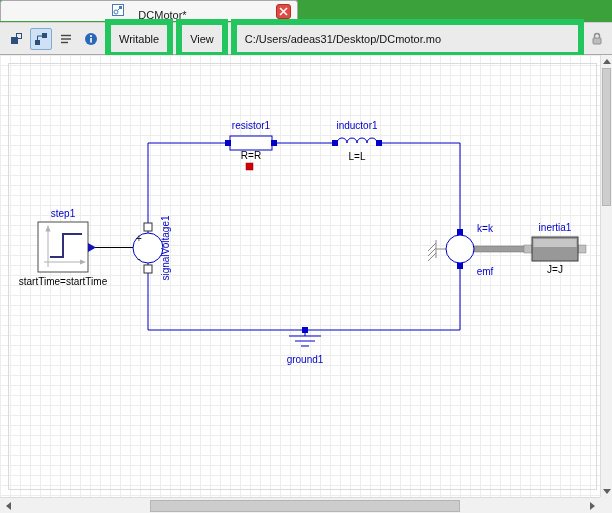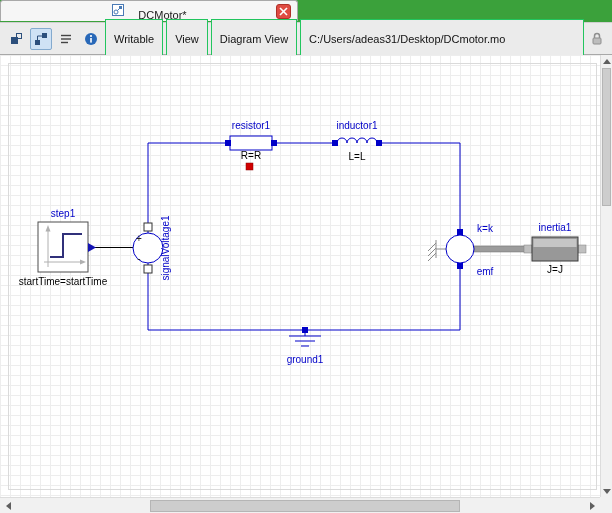--- a/index.html
+++ b/index.html
@@ -26,21 +26,21 @@
     position:absolute;left:0;top:22px;width:612px;height:33px;box-sizing:border-box;
     background:#ebebeb;border-top:1px solid #cfcfcf;border-bottom:1px solid #a8a8a8;
     display:flex;align-items:center;padding:0 5px;gap:3px;
   }
   .tb-btn{
     width:22px;height:22px;display:flex;align-items:center;justify-content:center;
     border:1px solid transparent;border-radius:2px;box-sizing:border-box;
   }
   .tb-btn.selected{background:#cfe2f5;border-color:#84aace;}
   .seg{
-    height:39px;box-sizing:border-box;border:1px solid #22c55e;background:#ebebeb;
+    height:39px;box-sizing:border-box;border:6px solid #22c55e;background:#ebebeb;
     font-size:11px;color:#111;display:flex;align-items:center;padding:0 8px;white-space:nowrap;
   }
   .seg-path{flex:1;}
   .lockbox{width:20px;height:22px;display:flex;align-items:center;justify-content:center;}
   
   .canvas{
     position:absolute;left:0;top:55px;width:600px;height:442px;background:#fff;
     background-image:
       linear-gradient(to right,#ededed 1px,transparent 1px),
       linear-gradient(to bottom,#ededed 1px,transparent 1px);
@@ -132,23 +132,20 @@
         <circle cx="7" cy="4" r="1.1" fill="#ffffff"></circle>
         <rect x="6.2" y="6" width="1.6" height="4.6" fill="#ffffff"></rect>
       </svg>
     </div>
     <div class="seg">
       <span>Writable</span>
     </div>
     <div class="seg">
       <span>View</span>
     </div>
-    <div class="seg">
-      <span>Diagram View</span>
-    </div>
     <div class="seg seg-path">
       <span>C:/Users/adeas31/Desktop/DCmotor.mo</span>
     </div>
     <div class="lockbox">
       <svg width="14" height="15">
         <path d="M4.5 7 V5 a2.5 2.5 0 0 1 5 0 V7" fill="none" stroke="#8f8f8f" stroke-width="1.5"></path>
         <rect x="3" y="7" width="8" height="6" rx="1" fill="#bdbdbd" stroke="#8f8f8f"></rect>
       </svg>
     </div>
   </div>

